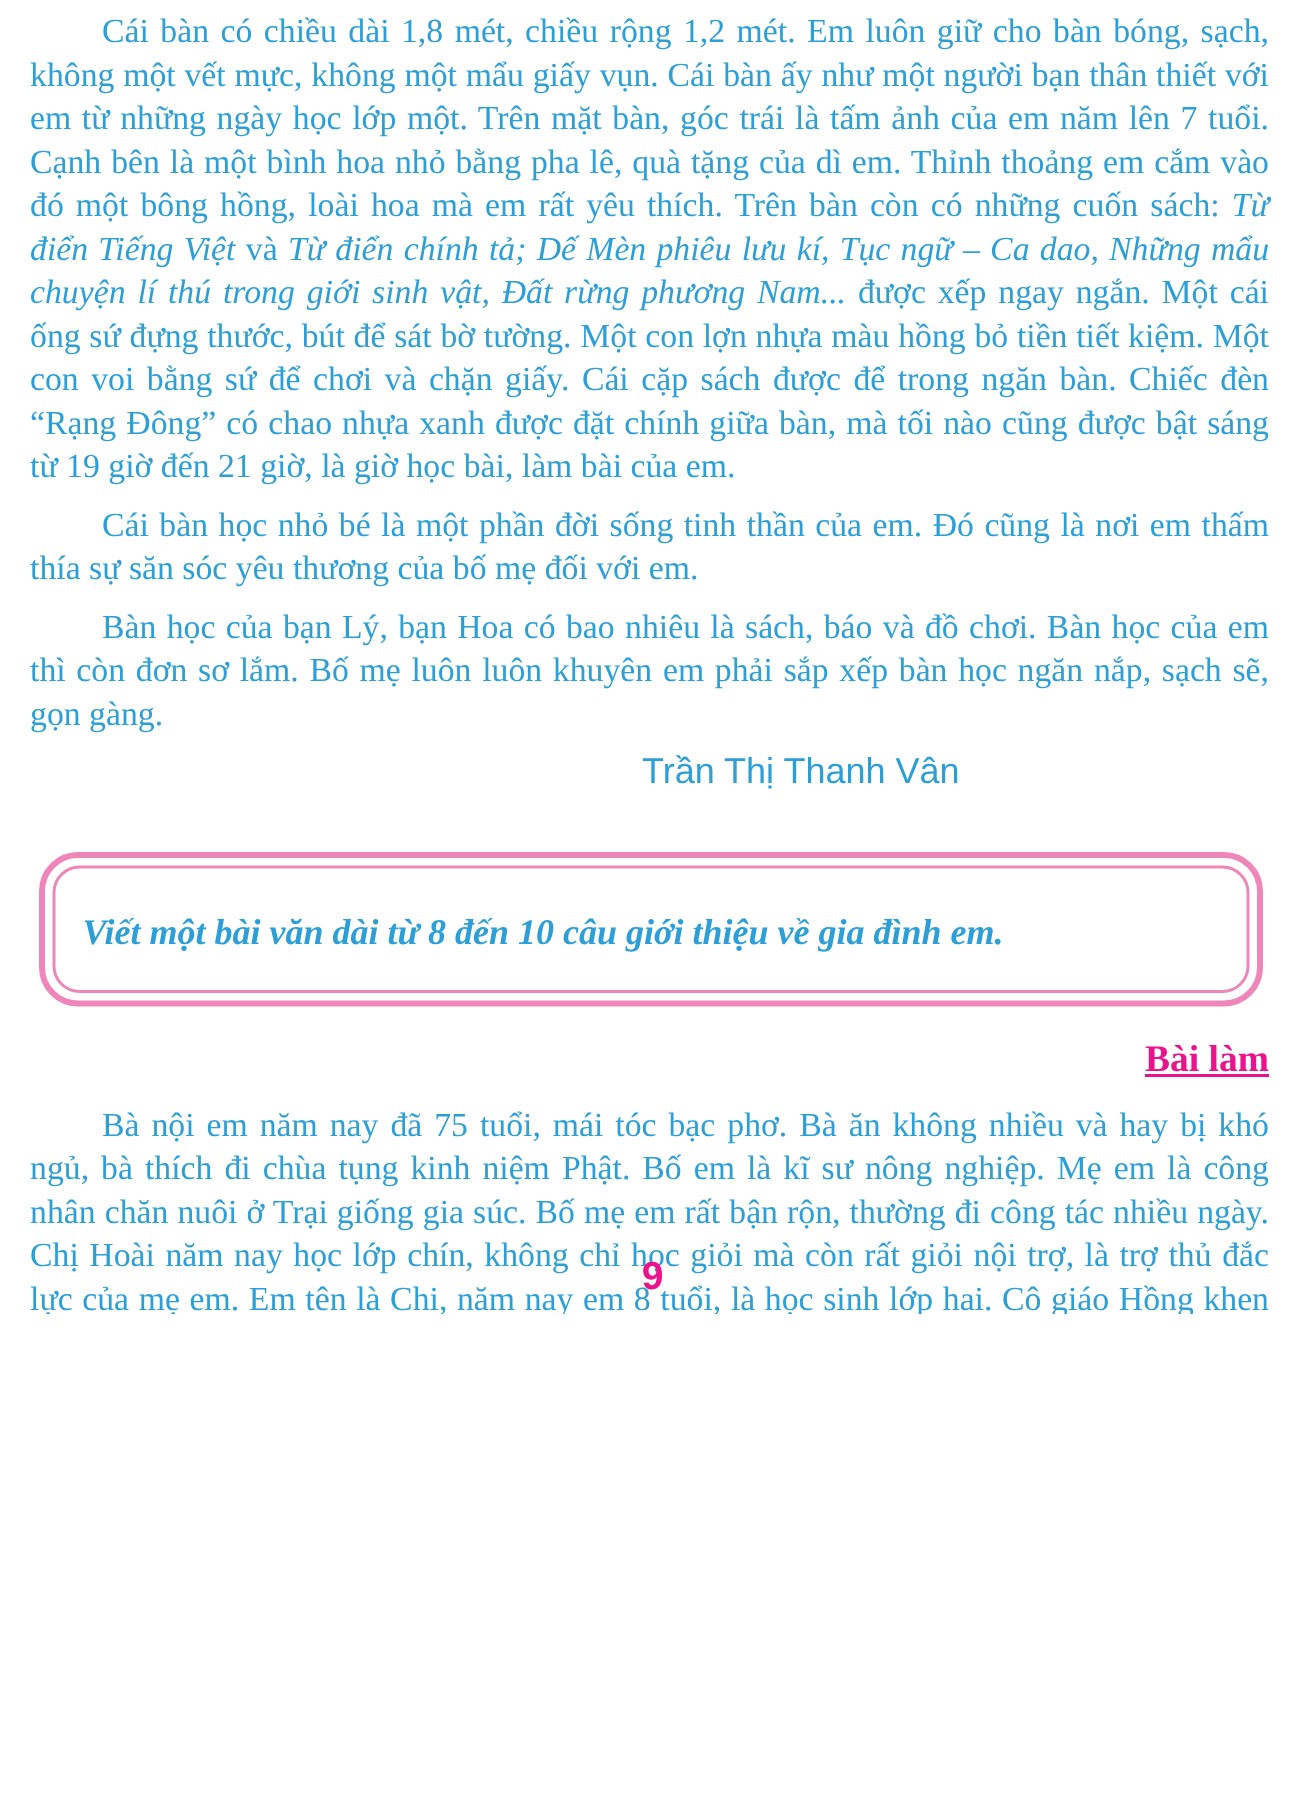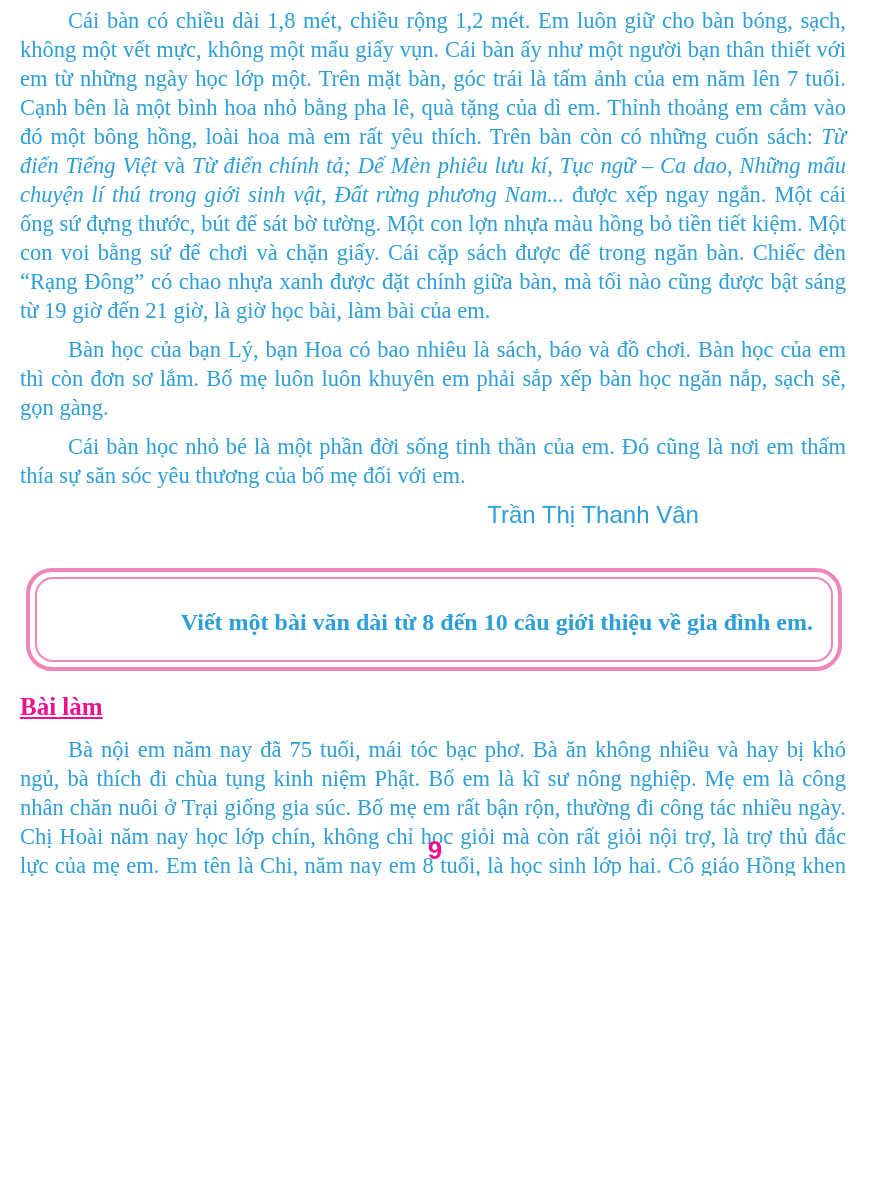--- a/index.html
+++ b/index.html
@@ -18,21 +18,21 @@
     font-size:22.5px;
     line-height:29px;
     text-align:justify;
     text-indent:48px;
     color:var(--text-blue,#2d9fd8);
   }
   .essay .italic{font-style:italic;}
   .signature{
     width:330px;
     margin:2px 0 0 408px;
-    text-align:center;
+    text-align:left;
     font-family:"Liberation Sans","DejaVu Sans",sans-serif;
     font-size:24px;
     line-height:30px;
     color:var(--text-blue,#2d9fd8);
   }
   .sig-place{font-style:italic;}
   .exercise-box{
     position:relative;
     margin:38px 4px 0 6px;
     border:4px solid var(--border-pink,#ef86b9);
@@ -41,23 +41,24 @@
     background:#fff;
   }
   .exercise-box-inner{
     border:2px solid var(--border-pink,#ef86b9);
     border-radius:18px;
     padding:30px 18px 24px;
     background:#fff;
   }
   .prompt{
     margin:0;
-    text-align:right;
+    text-align:left;
     font-size:24px;
     font-weight:bold;
+    font-style:italic;
     color:var(--text-blue,#2d9fd8);
   }
   .box-label{
     position:absolute;
     top:-26px;
     left:50%;
     transform:translateX(-50%);
     background:#fff;
     border:4px solid var(--border-pink,#ef86b9);
     padding:3px;
@@ -67,21 +68,21 @@
     border:2px solid var(--border-pink,#ef86b9);
     padding:1px 30px;
     white-space:nowrap;
     font-family:"Liberation Sans","DejaVu Sans",sans-serif;
     font-weight:bold;
     font-size:28px;
     color:var(--heading-pink,#ec128c);
   }
   .bai-lam{
     margin:22px 0 14px;
-    text-align:left;
+    text-align:right;
     font-size:25px;
     font-weight:bold;
     text-decoration:underline;
     color:var(--heading-pink,#ec128c);
     font-family:"Liberation Serif","DejaVu Serif",serif;
   }
   .page-number{
     position:absolute;
     left:0;right:0;bottom:10px;
     text-align:center;
@@ -91,22 +92,22 @@
     color:var(--heading-pink,#ec128c);
   }
 </style>
 </head>
 <body>
 
 <div class="page">
 
   <div class="essay">
       <p class="para"><span>Cái bàn có chiều dài 1,8 mét, chiều rộng 1,2 mét. Em luôn giữ cho bàn bóng, sạch, không một vết mực, không một mẩu giấy vụn. Cái bàn ấy như một người bạn thân thiết với em từ những ngày học lớp một. Trên mặt bàn, góc trái là tấm ảnh của em năm lên 7 tuổi. Cạnh bên là một bình hoa nhỏ bằng pha lê, quà tặng của dì em. Thỉnh thoảng em cắm vào đó một bông hồng, loài hoa mà em rất yêu thích. Trên bàn còn có những cuốn sách: </span><span class="italic">Từ điển Tiếng Việt</span><span> và </span><span class="italic">Từ điển chính tả; Dế Mèn phiêu lưu kí, Tục ngữ – Ca dao, Những mẩu chuyện lí thú trong giới sinh vật, Đất rừng phương Nam...</span><span> được xếp ngay ngắn. Một cái ống sứ đựng thước, bút để sát bờ tường. Một con lợn nhựa màu hồng bỏ tiền tiết kiệm. Một con voi bằng sứ để chơi và chặn giấy. Cái cặp sách được để trong ngăn bàn. Chiếc đèn “Rạng Đông” có chao nhựa xanh được đặt chính giữa bàn, mà tối nào cũng được bật sáng từ 19 giờ đến 21 giờ, là giờ học bài, làm bài của em.</span></p>
+      <p class="para"><span>Cái bàn học nhỏ bé là một phần đời sống tinh thần của em. Đó cũng là nơi em thấm thía sự săn sóc yêu thương của bố mẹ đối với em.</span></p>
       <p class="para"><span>Bàn học của bạn Lý, bạn Hoa có bao nhiêu là sách, báo và đồ chơi. Bàn học của em thì còn đơn sơ lắm. Bố mẹ luôn luôn khuyên em phải sắp xếp bàn học ngăn nắp, sạch sẽ, gọn gàng.</span></p>
-      <p class="para"><span>Cái bàn học nhỏ bé là một phần đời sống tinh thần của em. Đó cũng là nơi em thấm thía sự săn sóc yêu thương của bố mẹ đối với em.</span></p>
     </div>
 
   <div class="signature">
     <div>Trần Thị Thanh Vân</div>
   </div>
 
   <div class="exercise-box">
     <div class="exercise-box-inner">
       <p class="prompt">Viết một bài văn dài từ 8 đến 10 câu giới thiệu về gia đình em.</p>
     </div>

